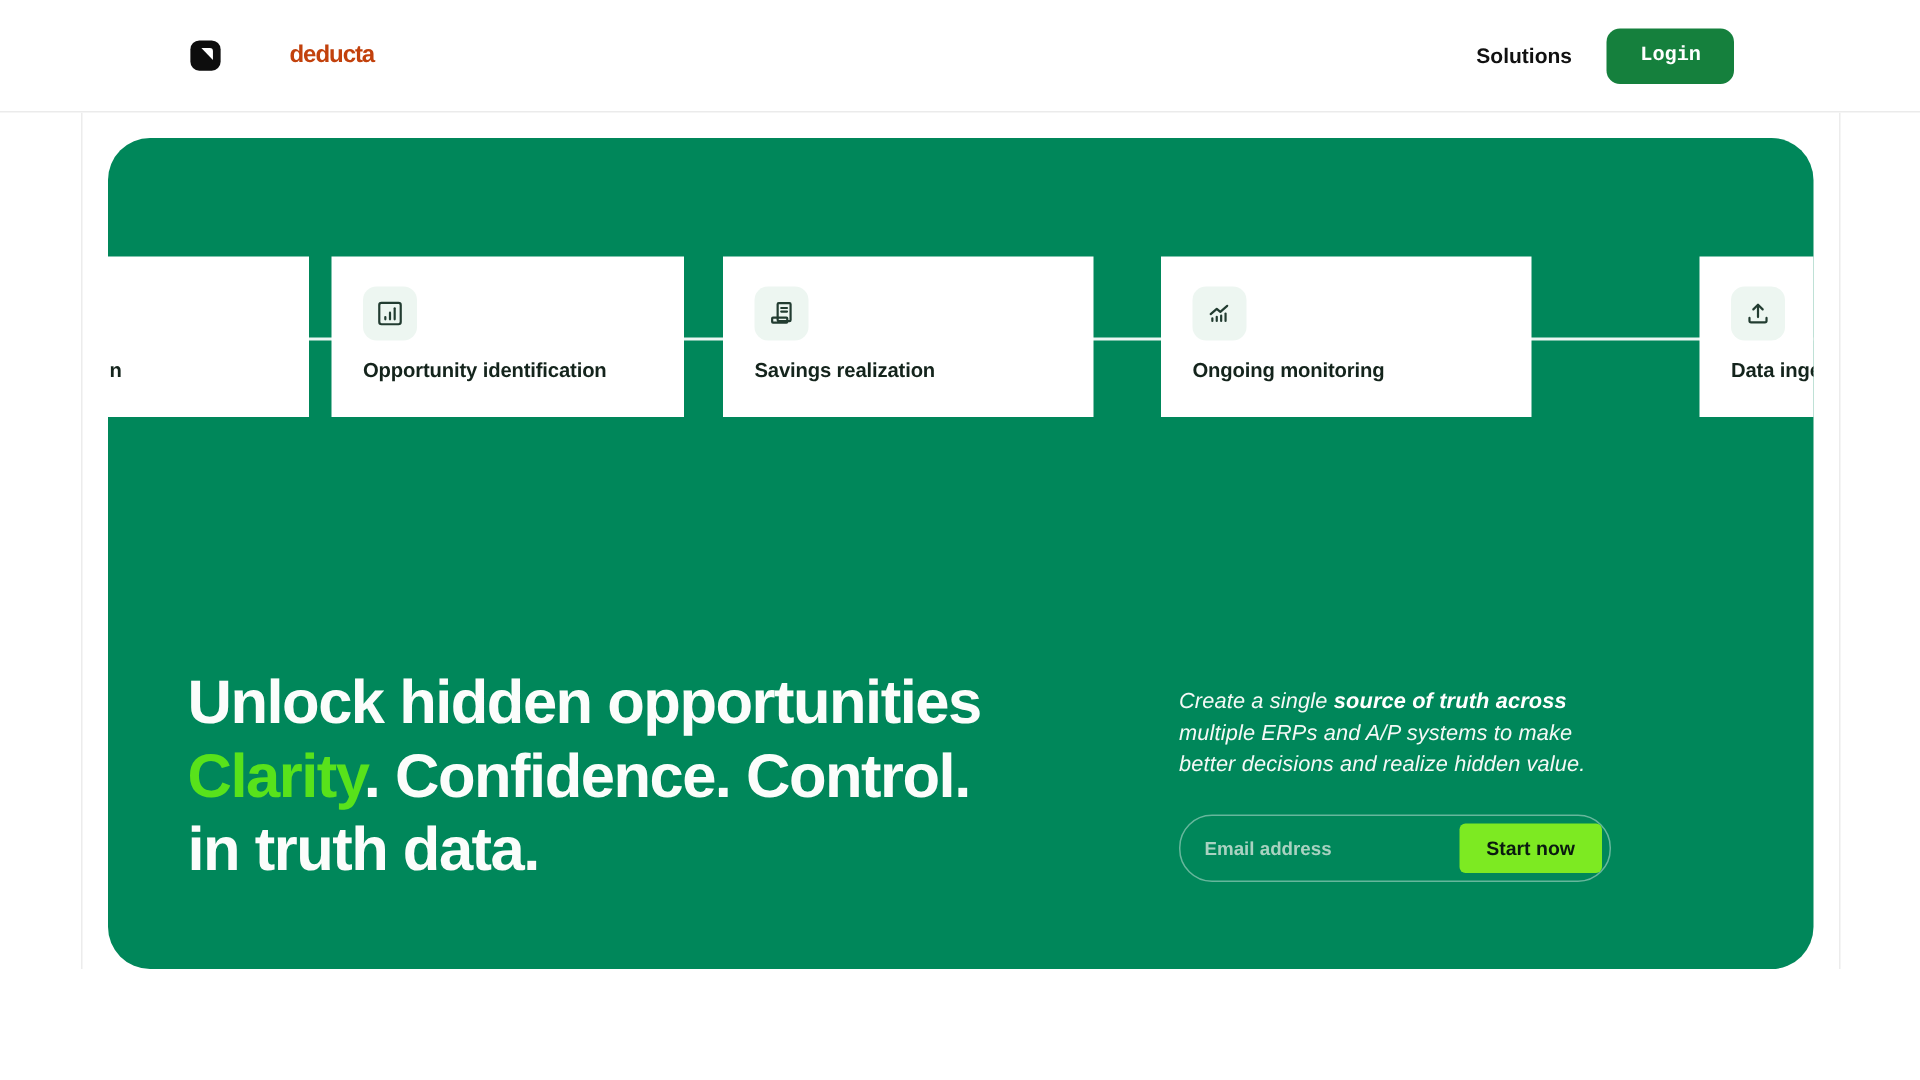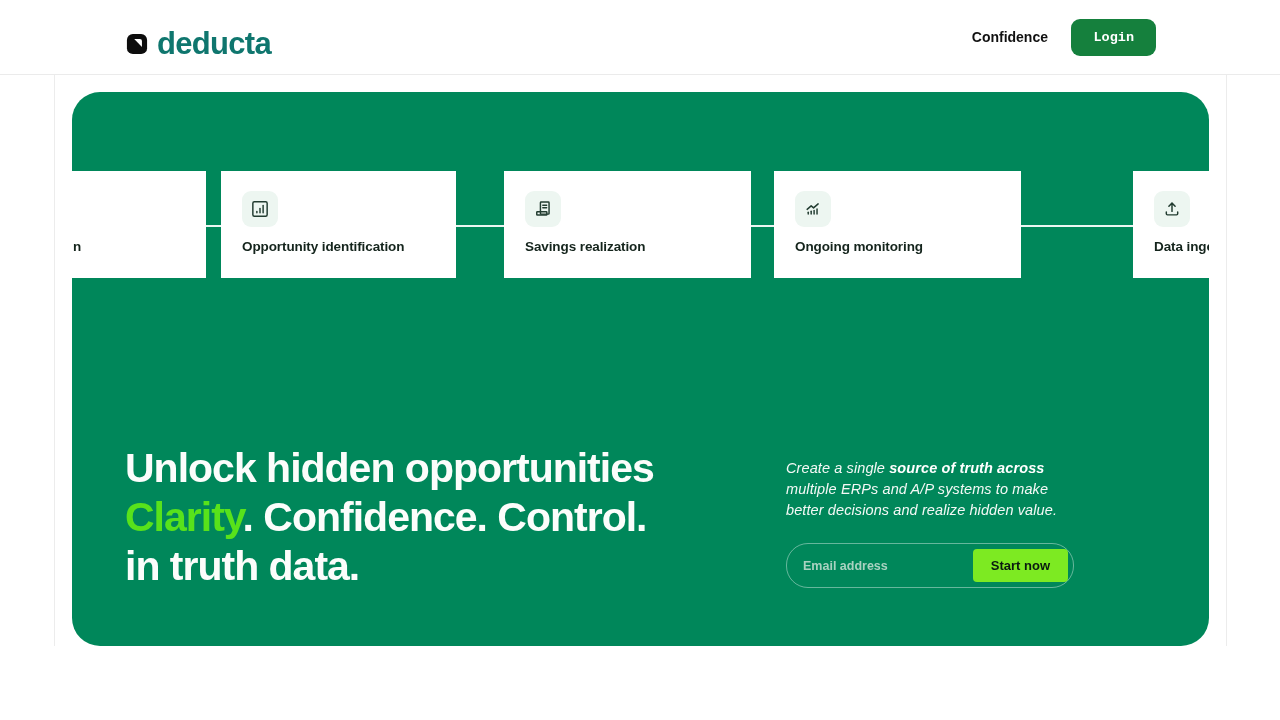--- a/index.html
+++ b/index.html
@@ -3,41 +3,41 @@
 <meta charset="utf-8">
 <style>
   * { margin:0; padding:0; box-sizing:border-box; }
   html,body { width:1280px; height:720px; background:#ffffff; font-family:"Liberation Sans", sans-serif; overflow:hidden; }
   .page { position:relative; width:1280px; height:720px; background:#ffffff; }
 
   
   .header { position:absolute; left:0; top:0; width:1280px; height:75px; background:#ffffff; border-bottom:1px solid #ebebeb; z-index:5; }
   .logo { position:absolute; left:126px; top:26px; display:flex; align-items:center; gap:9px; }
   .logo-badge { width:22px; height:22px; display:block; }
-  .brand { font-size:31px; font-weight:700; letter-spacing:-0.7px; color:#0f766e; }
+  .brand { font-size:16px; font-weight:700; letter-spacing:-0.7px; color:#c2410c;margin-left:36px; }
   .nav-link { position:absolute; top:0; height:74px; display:flex; align-items:center; font-size:14px; font-weight:600; color:#111; cursor:pointer; }
   .nav-solutions { right:232px; }
   .login-btn { position:absolute; right:124px; top:19px; height:37px; padding:0 22px; background:#15803d; color:#ffffff; font-size:13.5px; font-weight:600; border:none; border-radius:9px; display:flex; align-items:center; cursor:pointer; font-family:Liberation Mono, monospace; }
 
   
   .container { position:absolute; left:54px; top:75px; width:1173px; height:571px; background:#ffffff; border-left:1px solid #ececec; border-right:1px solid #ececec; }
 
   
   .panel { position:absolute; left:17px; top:17px; width:1137px; height:554px; background:#00875a; border-radius:28px; overflow:hidden; }
   .panel-divider { position:absolute; left:0; top:133px; width:100%; height:2px; background:rgba(255,255,255,0.92); z-index:1; }
 
   
   .card { position:absolute; top:79px; height:107px; background:#ffffff; z-index:2; }
   .card-icon-box { position:absolute; left:21px; top:20px; width:36px; height:36px; background:#edf6f1; border-radius:9px; display:flex; align-items:center; justify-content:center; }
   .card-icon-box svg { width:22px; height:22px; }
   .card-label { position:absolute; left:21px; top:68px; font-size:13.5px; font-weight:700; letter-spacing:-0.1px; color:#14241c; white-space:nowrap; }
   .card-1 { left:0; width:134px; }
   .card-1 .card-label { left:1px; }
   .card-2 { left:149px; width:235px; }
-  .card-3 { left:410px; width:247px;margin-left:22px; }
+  .card-3 { left:410px; width:247px; }
   .card-4 { left:670px; width:247px;margin-left:32px; }
   .card-5 { left:1061px; width:248px; }
 
   
   .hero-heading { position:absolute; left:53px; top:352px; width:620px; font-size:41px; line-height:49px; font-weight:700; letter-spacing:-1px; color:#fbfdfb; }
   .hero-heading .accent { color:#58e21b; }
 
   .hero-right { position:absolute; left:714px; top:366px; width:290px; }
   .hero-paragraph { font-size:14.5px; line-height:21px; font-weight:400; color:#f4f9f6; letter-spacing:0.1px;font-style:italic; }
   .hero-paragraph b { font-weight:700; color:#ffffff; }
@@ -55,21 +55,21 @@
 <div class="page">
 
   <div class="header">
     <div class="logo">
       <svg class="logo-badge" viewBox="0 0 24 24">
         <rect x="1" y="1" width="22" height="22" rx="6.5" fill="#0d0d0d"></rect>
         <path d="M9 6.6 L15.2 6.6 Q17.4 6.6 17.4 8.8 L17.4 15.2 Z" fill="#ffffff"></path>
       </svg>
       <span class="brand">deducta</span>
     </div>
-    <span class="nav-link nav-solutions">Confidence</span>
+    <span class="nav-link nav-solutions">Solutions</span>
     <button class="login-btn">Login</button>
   </div>
 
   <div class="container">
 
     <div class="panel">
       <div class="panel-divider"></div>
 
       <div class="card card-1">
         <span class="card-label">n</span>

